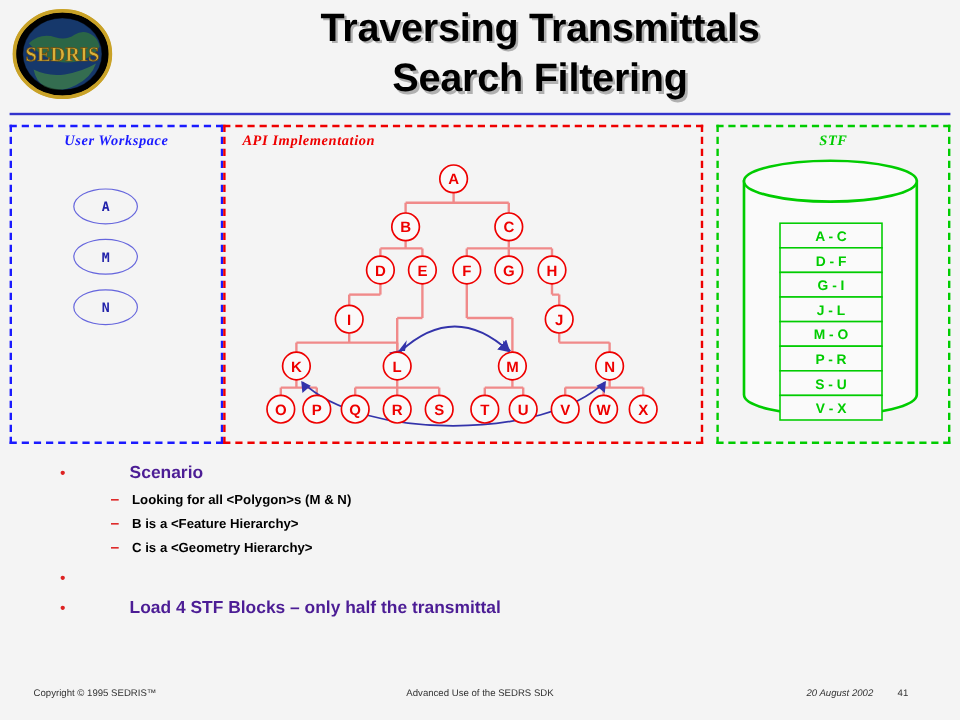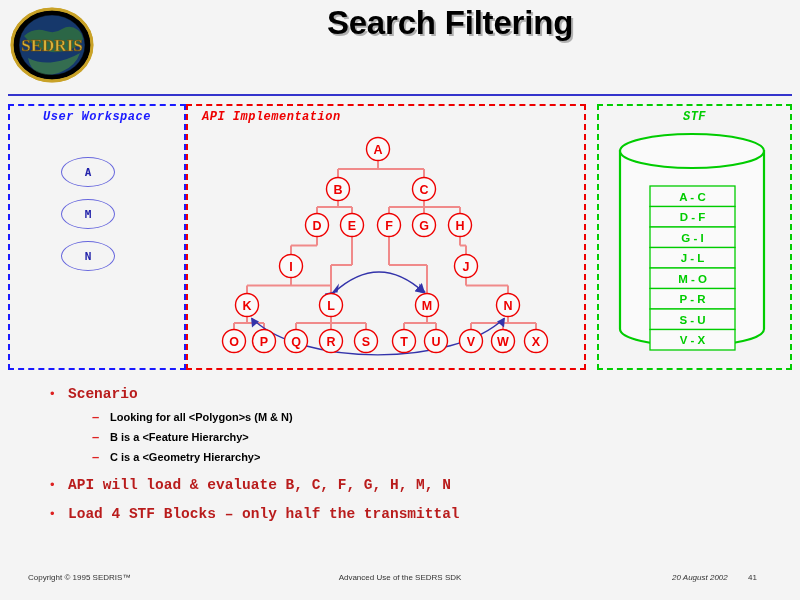--- a/index.html
+++ b/index.html
@@ -69,21 +69,21 @@
     left: 597px; top: 104px;
     width: 195px; height: 266px;
     border: 2px dashed #00cc00;
     box-sizing: border-box;
   }
   .panel-label {
     position: absolute;
     top: 4px;
     width: 100%;
     text-align: center;
-    font-family: Liberation Mono, monospace;
+    font-family: Liberation Serif, serif;
     font-style: italic;
     font-weight: bold;
     font-size: 12px;
     letter-spacing: 0.5px;
   }
   #label-user  { color: #1a1aff; }
   #label-api   { color: #ee0000; text-align: left; padding-left: 14px; width: auto; }
   #label-stf   { color: #00cc00; }
 
   
@@ -140,25 +140,26 @@
   .dash {
     color: #dd2222;
     font-size: 13px;
     width: 18px;
     flex: 0 0 18px;
     text-align: left;
     font-weight: bold;
     line-height: 1;
   }
   .btext-l1 {
-    font-family: Liberation Mono, monospace;
+    font-family: Liberation Sans, sans-serif;
     font-weight: bold;
     font-size: 14.5px;
-    color: #b91c1c;
+    color: #4c1d95;
     line-height: 20px;
+    margin-left: 40px;
   }
   .btext-l2 {
     font-family: "Liberation Sans", sans-serif;
     font-weight: bold;
     font-size: 11px;
     color: #000;
     line-height: 18px;
   }
   .l1-gap { margin-top: 9px; }
 
@@ -185,20 +186,21 @@
     <ellipse cx="44" cy="39" rx="40" ry="36" fill="#000000" stroke="#c9a227" stroke-width="3"></ellipse>
     <ellipse cx="44" cy="39" rx="33" ry="30" fill="#16386b"></ellipse>
     <path d="M16 30 q10 -9 22 -5 q9 3 16 -2 q8 -5 16 1 q4 3 5 9 q-6 10 -18 12 q-14 3 -24 -2 q-10 -5 -17 -13z" fill="#2f6e3f" opacity="0.85"></path>
     <path d="M20 52 q12 6 26 4 q14 -2 26 -9 q-4 12 -17 18 q-14 7 -26 1 q-7 -4 -9 -14z" fill="#3c7a4a" opacity="0.8"></path>
     <ellipse cx="44" cy="39" rx="33" ry="30" fill="none" stroke="#000" stroke-width="1" opacity="0.4"></ellipse>
     <text x="44" y="45" text-anchor="middle" font-family="'Liberation Serif', serif" font-weight="bold" font-size="17" fill="#d9b23a" stroke="#6b4b0f" stroke-width="0.6">SEDRIS</text>
     <ellipse cx="44" cy="39" rx="40" ry="36" fill="none" stroke="#c9a227" stroke-width="2.5"></ellipse>
   </svg>
 
   <div id="title-block">
+    <div class="title-line">Traversing Transmittals</div>
     <div class="title-line">Search Filtering</div>
   </div>
 </div>
 <div id="title-rule"></div>
 
 <div id="panel-user">
   <div class="panel-label" id="label-user">User Workspace</div>
 </div>
 
 <div id="panel-api">
@@ -437,21 +439,20 @@
     <div class="bullet-row bullet-l2">
       <span class="dash">–</span>
       <span class="btext-l2">B is a &lt;Feature Hierarchy&gt;</span>
     </div>
     <div class="bullet-row bullet-l2">
       <span class="dash">–</span>
       <span class="btext-l2">C is a &lt;Geometry Hierarchy&gt;</span>
     </div>
     <div class="bullet-row bullet-l1 l1-gap">
       <span class="dot">•</span>
-      <span class="btext-l1">API will load &amp; evaluate B, C, F, G, H, M, N</span>
     </div>
     <div class="bullet-row bullet-l1 l1-gap">
       <span class="dot">•</span>
       <span class="btext-l1">Load 4 STF Blocks – only half the transmittal</span>
     </div>
   </div>
 
 <div id="footer">
   <div id="foot-copy">Copyright © 1995 SEDRIS™</div>
   <div id="foot-mid">Advanced Use of the SEDRS SDK</div>

